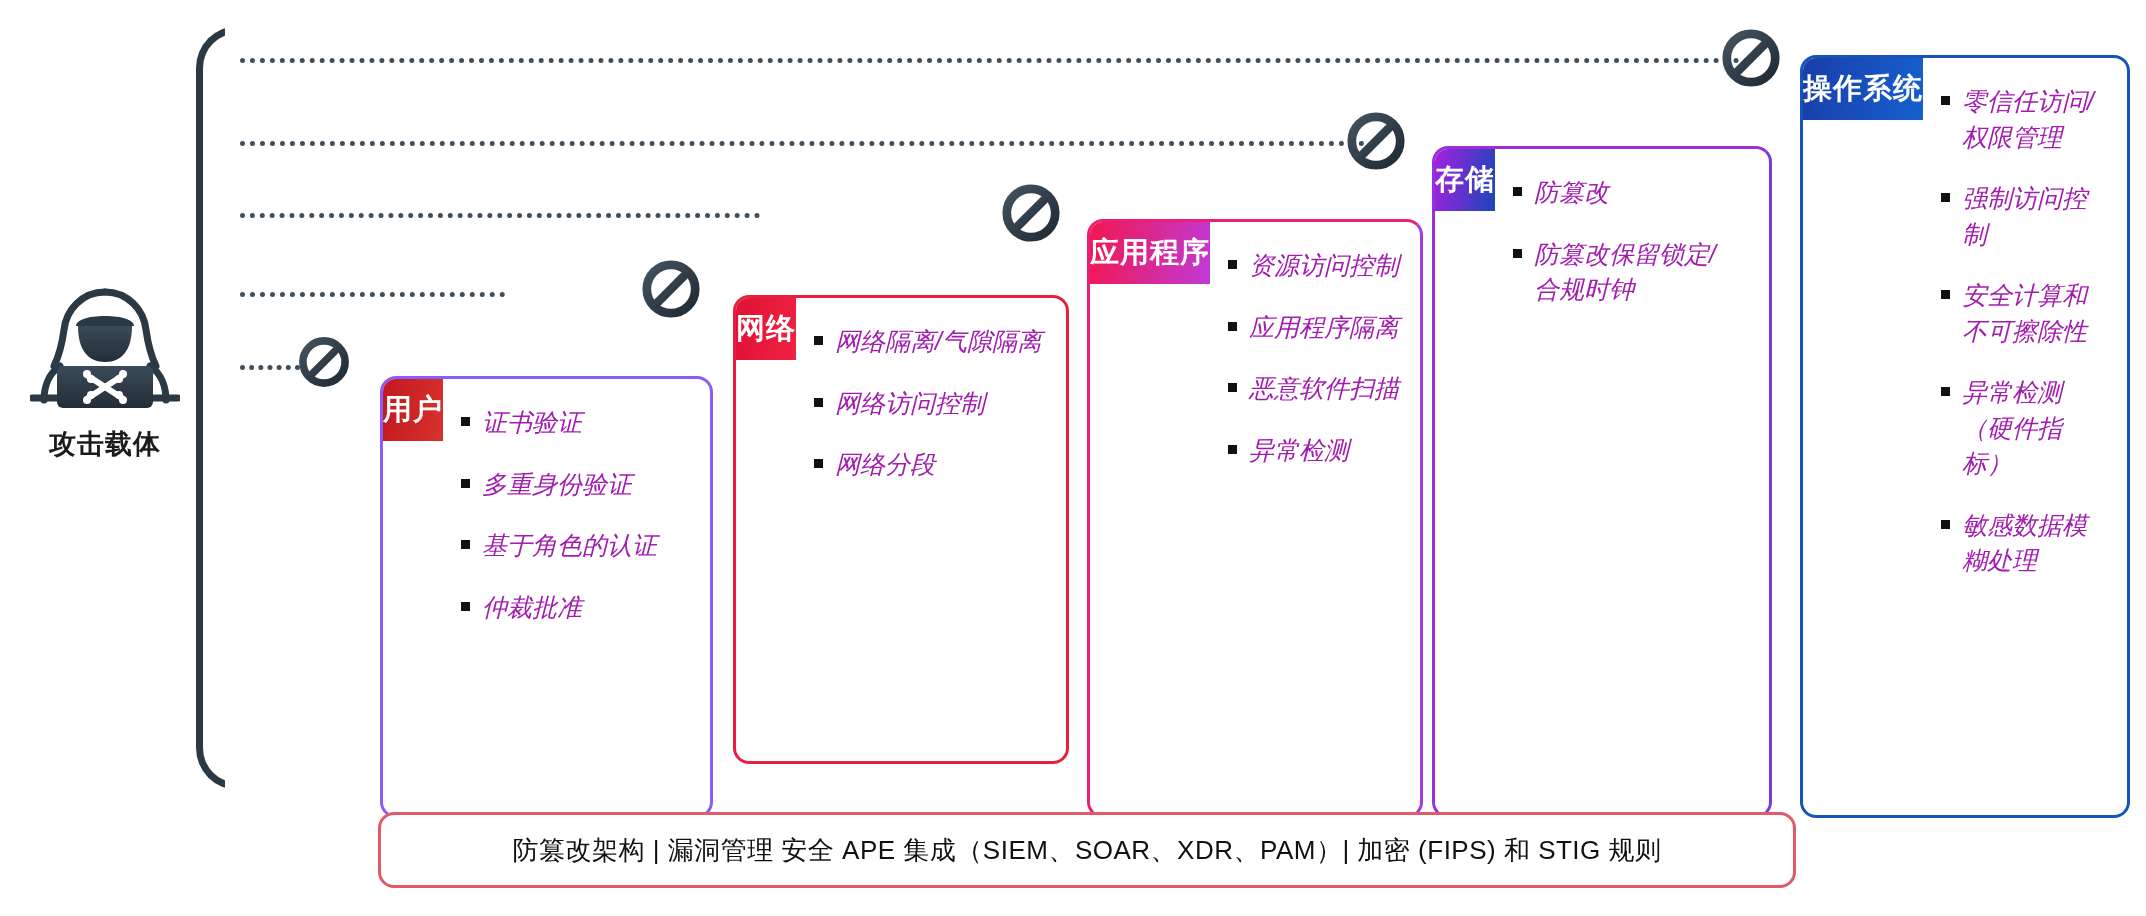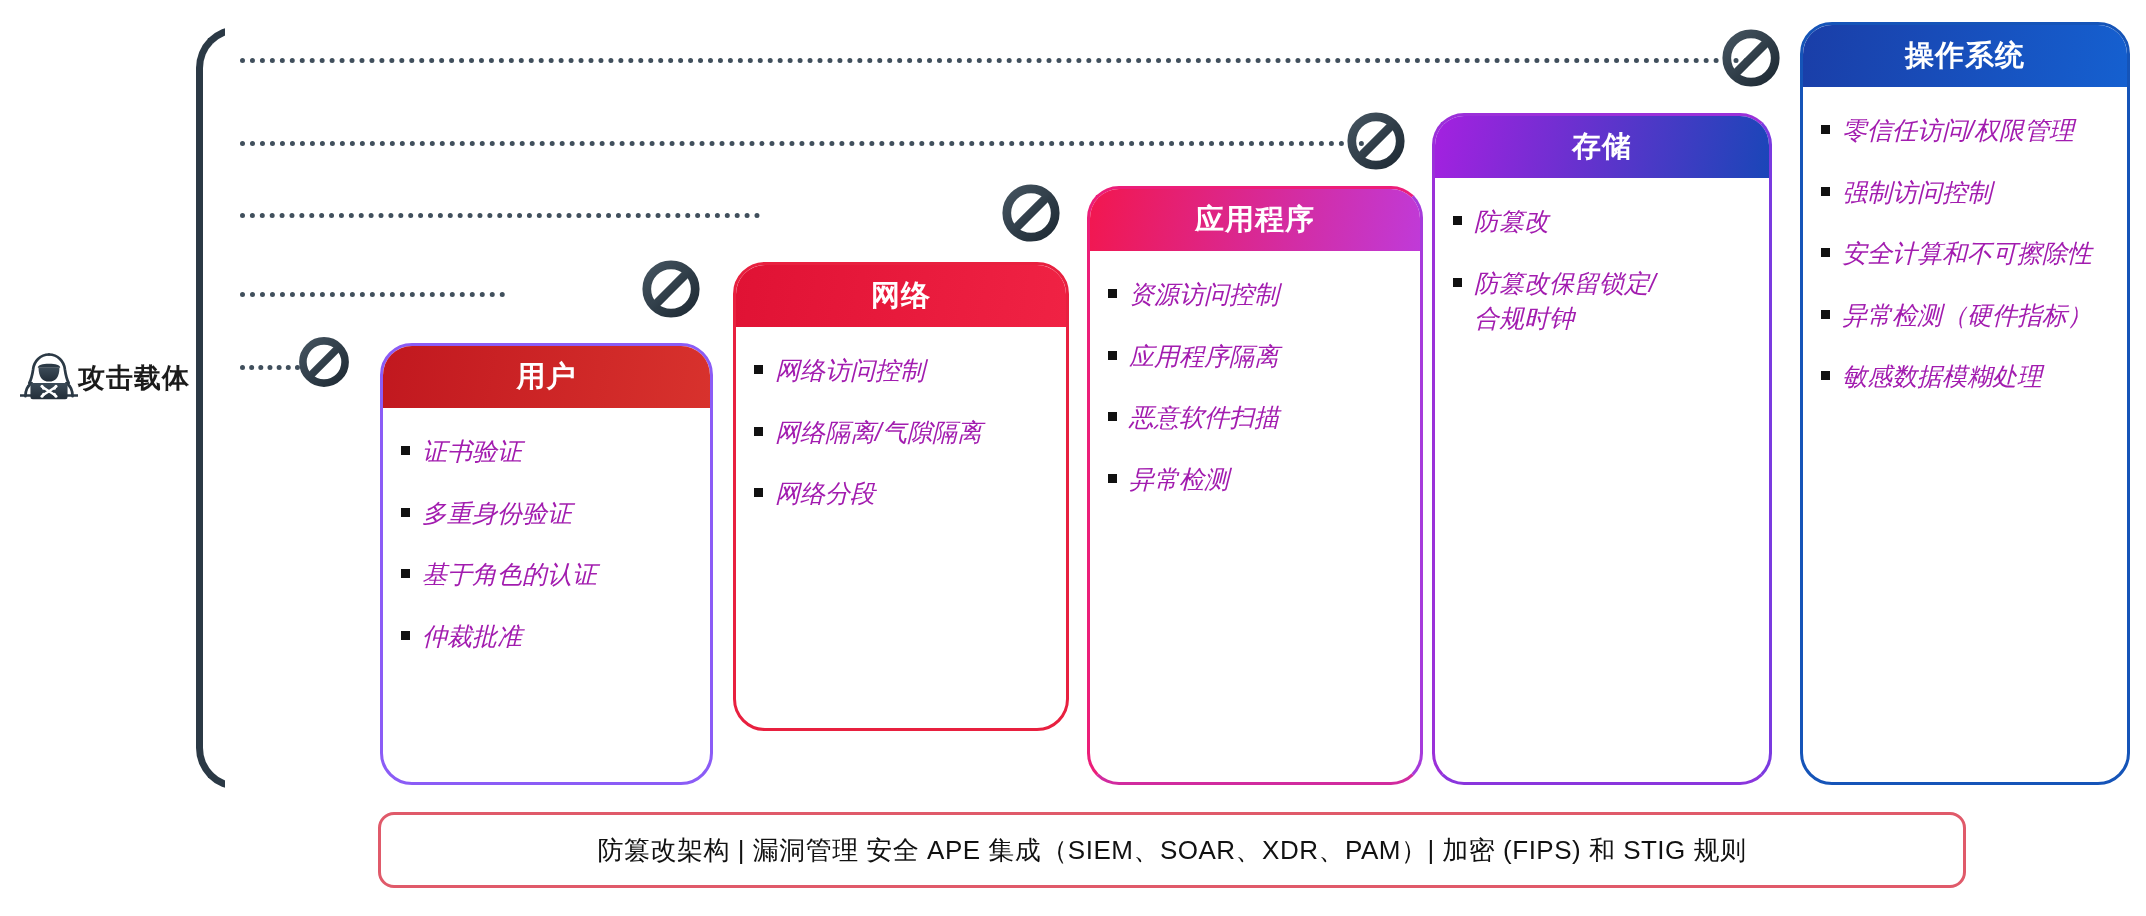--- a/index.html
+++ b/index.html
@@ -7,21 +7,21 @@
     width:2146px;height:916px;
     background:#ffffff;
     font-family:"Liberation Sans","DejaVu Sans",sans-serif;
     overflow:hidden;
   }
   #stage{position:relative;width:2146px;height:916px;}
 
   
   #attacker{
     position:absolute;left:20px;top:270px;width:170px;height:210px;
-    display:flex;flex-direction:row;align-items:center;justify-content:flex-start;
+    display:flex;flex-direction:column;align-items:center;justify-content:flex-start;
   }
   #attacker svg{display:block;}
   #attacker-label{
     margin-top:6px;font-size:27px;font-weight:700;color:#1b1b1b;
     letter-spacing:1px;white-space:nowrap;
   }
 
   
   #bracket{
     position:absolute;left:196px;top:26px;width:46px;height:764px;
@@ -39,24 +39,25 @@
     position:absolute;height:0;border-top:5px dotted #404f5c;
   }
 
   
   .noentry{position:absolute;width:62px;height:62px;}
   .noentry.small{width:54px;height:54px;}
 
   
   .card{
     position:absolute;box-sizing:border-box;
-    border-radius:32px;
+    border-radius:16px;
     background:#ffffff;
-    display:flex;flex-direction:column;
+    display:flex;flex-direction:row;
     overflow:hidden;
+    margin-top:33px;
   }
   .card-header{
     flex:0 0 auto;
     height:62px;
     display:flex;align-items:center;justify-content:center;
     color:#ffffff;font-size:29px;font-weight:700;letter-spacing:1px;
   }
   .card-body{
     flex:1 1 auto;
     padding:26px 18px 10px 18px;
@@ -80,21 +81,21 @@
   #card-0{border:3px solid #8b5cf6;}
   #card-1{border:3px solid #e8203f;}
   #card-2{border-top:3px solid #ec1e79;border-left:3px solid #ec1e79;
           border-right:3px solid #a63bdb;border-bottom:3px solid #d12b9f;}
   #card-3{border-top:3px solid #9b30d9;border-left:3px solid #9b30d9;
           border-right:3px solid #7a3ae0;border-bottom:3px solid #8a35dd;}
   #card-4{border:3px solid #1554b8;}
 
   
   #banner{
-    position:absolute;left:378px;top:812px;width:1588px;height:76px;
+    position:absolute;left:378px;top:812px;width:1418px;height:76px;
     box-sizing:border-box;
     border:3px solid #e05a6a;border-radius:16px;
     display:flex;align-items:center;justify-content:center;
     background:#ffffff;
   }
   #banner-text{
     font-size:26px;color:#111;white-space:nowrap;letter-spacing:.5px;
   }
 </style>
 </head>
@@ -225,25 +226,25 @@
     </div>
   </div>
 
   <div class="card" id="card-1" style="left:733px;top:262px;width:336px;height:469px;">
     <div class="card-header" style="background:linear-gradient(100deg,#e01234,#f02244);">
       <span>网络</span>
     </div>
     <div class="card-body">
       <div class="bullet-row">
         <span class="bullet-mark"></span>
+        <span class="bullet-text">网络隔离/气隙隔离</span>
+      </div>
+      <div class="bullet-row">
+        <span class="bullet-mark"></span>
         <span class="bullet-text">网络访问控制</span>
-      </div>
-      <div class="bullet-row">
-        <span class="bullet-mark"></span>
-        <span class="bullet-text">网络隔离/气隙隔离</span>
       </div>
       <div class="bullet-row">
         <span class="bullet-mark"></span>
         <span class="bullet-text">网络分段</span>
       </div>
     </div>
   </div>
 
   <div class="card" id="card-2" style="left:1087px;top:186px;width:336px;height:599px;">
     <div class="card-header" style="background:linear-gradient(100deg,#f2174f,#c03ad8);">

